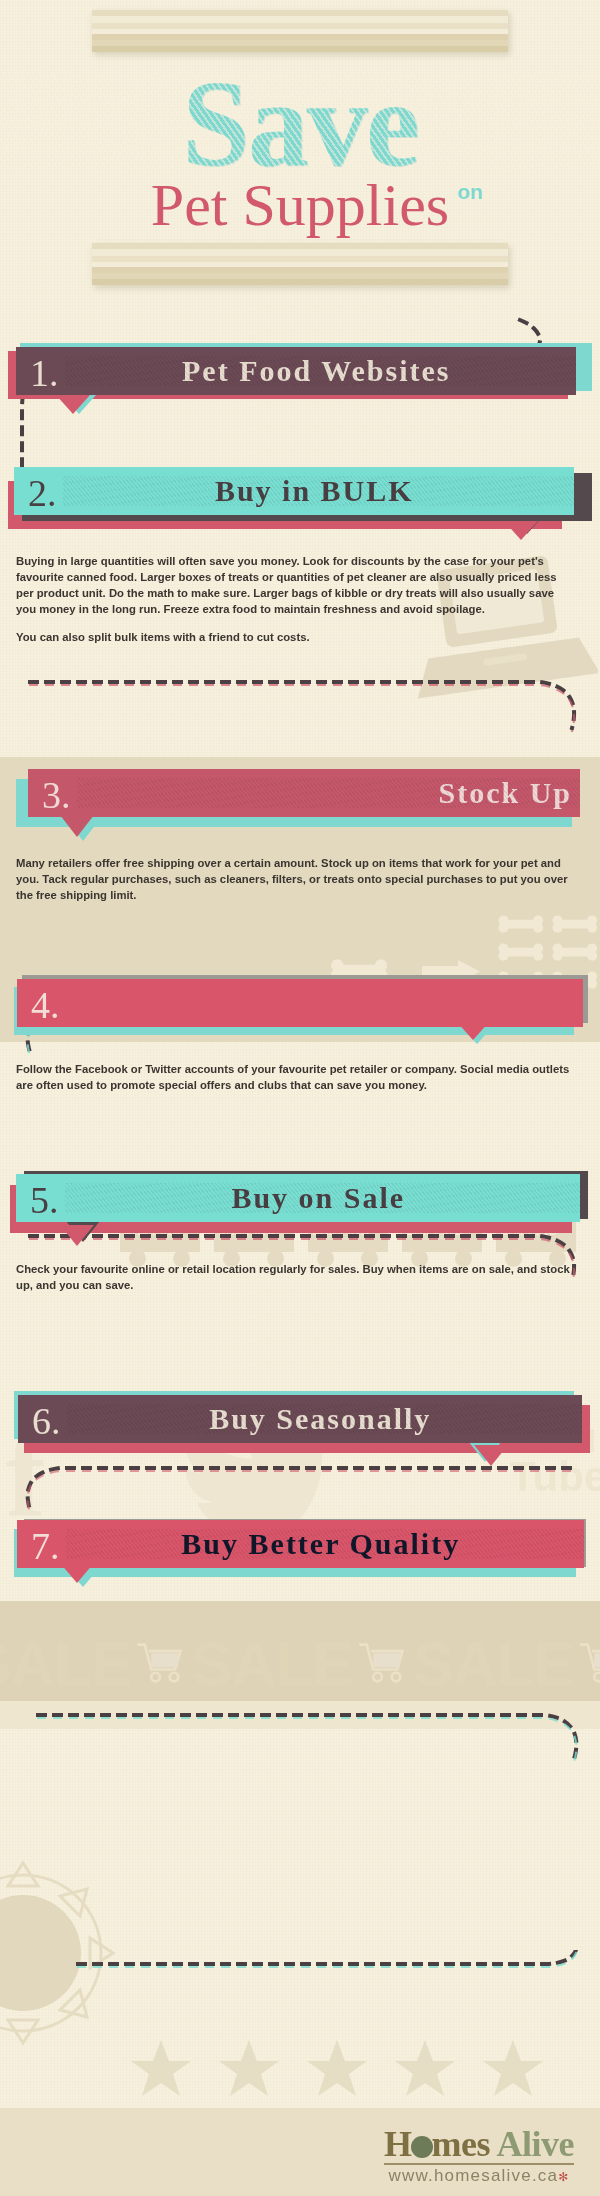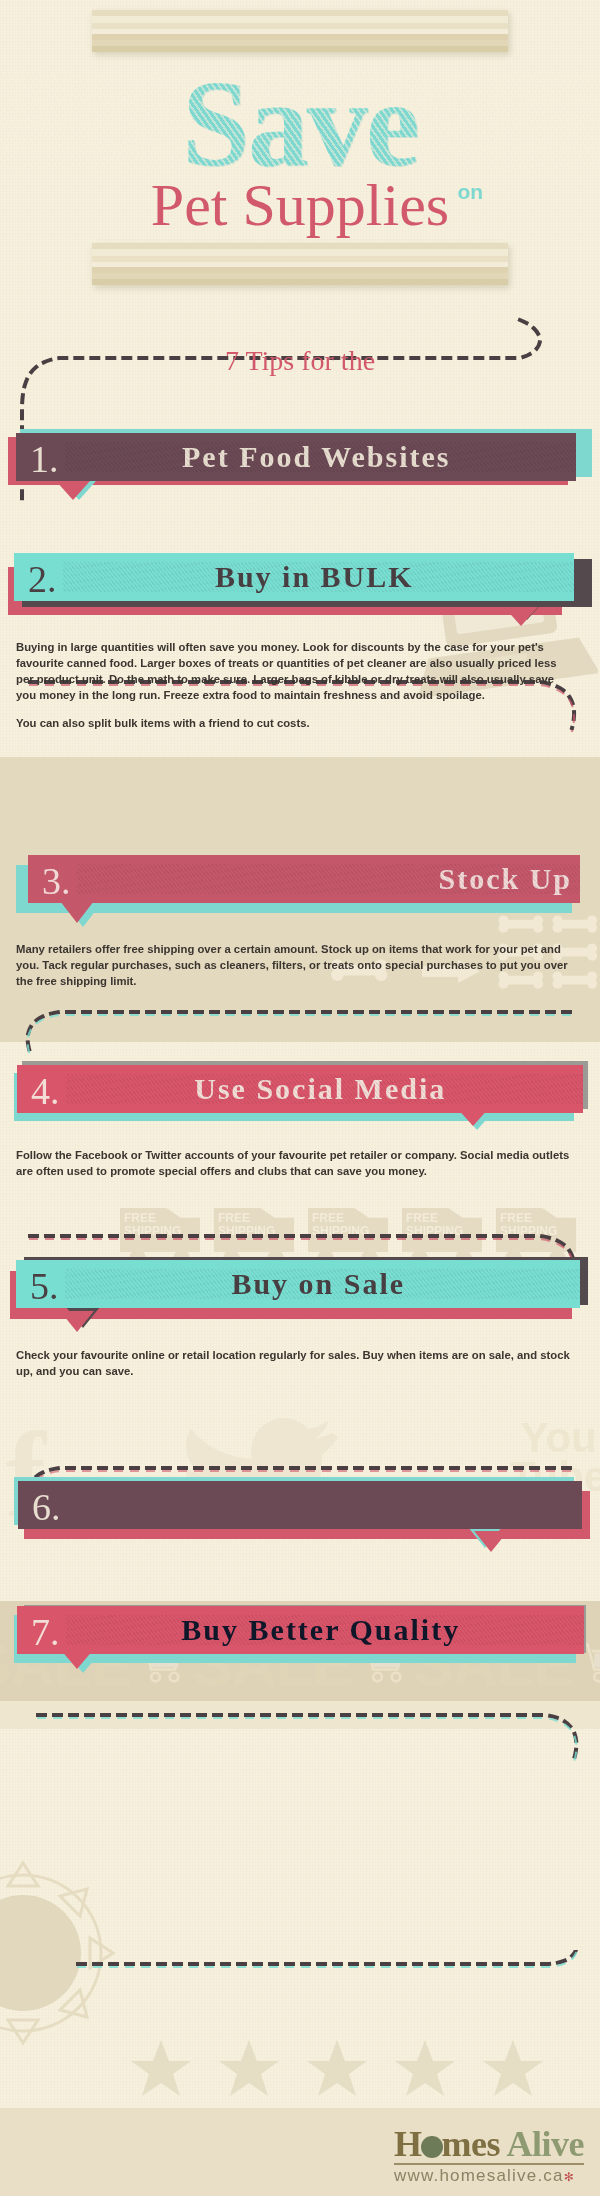--- a/index.html
+++ b/index.html
@@ -199,23 +199,23 @@
   .footer {
     position: absolute;
     left: 0; bottom: 0;
     width: 600px;
     height: 88px;
     background: #e8dfc6;
     z-index: 2;
   }
   .logo {
     position: absolute;
-    right: 16px;
+    right: 26px;
     bottom: 10px;
-    text-align: left;
+    text-align: center;
   }
   .logo-main {
     font-family: "Liberation Serif", serif;
     font-weight: bold;
     font-size: 36px;
     line-height: 1;
     color: #7f7043;
     letter-spacing: -0.5px;
   }
   .logo-main .alive { color: #8e9a72; }
@@ -459,21 +459,20 @@
 
 <div class="header" style="position:relative;z-index:7;">
   <div class="rule-bar"></div>
   <div class="title-save">Save</div>
   <div class="title-row2">
     <span class="title-pet">Pet Supplies</span>
     <span class="title-on">on</span>
   </div>
   <div class="rule-bar bottom"></div>
   <div class="subtitle">
-    <div>7 Tips for the</div>
   </div>
 </div>
 
 <div style="position:relative;z-index:7;">
 
   <div class="tip" style="margin-top:50px;">
     <div class="banner-wrap">
       <div class="shadow-a" style="left:-6px;right:18px;top:8px;background:#d2596b;"></div>
       <div class="shadow-b" style="left:6px;right:-6px;top:0px;background:#7fd8d0;"></div>
       <div class="banner" style="background:#6b4a55;left:2px;right:10px;">
@@ -516,21 +515,20 @@
       <p>Many retailers offer free shipping over a certain amount. Stock up on items that work for your pet and you. Tack regular purchases, such as cleaners, filters, or treats onto special purchases to put you over the free shipping limit.</p>
     </div>
   </div>
 
   <div class="tip" style="margin-top:72px;">
     <div class="banner-wrap">
       <div class="shadow-a" style="left:8px;right:-2px;top:0px;background:#9c9a94;"></div>
       <div class="shadow-b" style="left:0px;right:12px;top:12px;background:#7fd8d0;"></div>
       <div class="banner" style="background:#d9556a;left:3px;right:3px;top:4px;">
         <span class="tip-num" style="color:#f2ded6;">4.</span>
-        <span class="tip-title" style="color:#f2ded6;">Use Social Media</span>
       </div>
       <div class="tail-shadow" style="right:92px;top:50px;border-top:19px solid #7fd8d0;"></div>
       <div class="tail" style="right:96px;top:46px;border-top:19px solid #d9556a;"></div>
     </div>
     <div class="tip-body" style="padding-top:30px;">
       <p>Follow the Facebook or Twitter accounts of your favourite pet retailer or company. Social media outlets are often used to promote special offers and clubs that can save you money.</p>
     </div>
   </div>
 
   <div class="tip" style="margin-top:78px;">
@@ -548,20 +546,21 @@
       <p>Check your favourite online or retail location regularly for sales. Buy when items are on sale, and stock up, and you can save.</p>
     </div>
   </div>
 
   <div class="tip" style="margin-top:100px;">
     <div class="banner-wrap">
       <div class="shadow-a" style="left:0px;right:12px;top:-2px;background:#7fd8d0;"></div>
       <div class="shadow-b" style="left:10px;right:-4px;top:12px;background:#d2596b;"></div>
       <div class="banner" style="background:#6b4a55;left:4px;right:4px;top:2px;">
         <span class="tip-num" style="color:#e8ded0;">6.</span>
+        <span class="tip-title" style="color:#e8ded0;">Buy Seasonally</span>
       </div>
       <div class="tail-shadow" style="right:84px;top:48px;border-top:21px solid #7fd8d0;"></div>
       <div class="tail" style="right:78px;top:52px;border-top:21px solid #d2596b;"></div>
     </div>
   </div>
 
   <div class="tip" style="margin-top:68px;">
     <div class="banner-wrap">
       <div class="shadow-a" style="left:10px;right:0px;top:2px;background:#9c9a94;"></div>
       <div class="shadow-b" style="left:0px;right:10px;top:12px;background:#7fd8d0;"></div>

